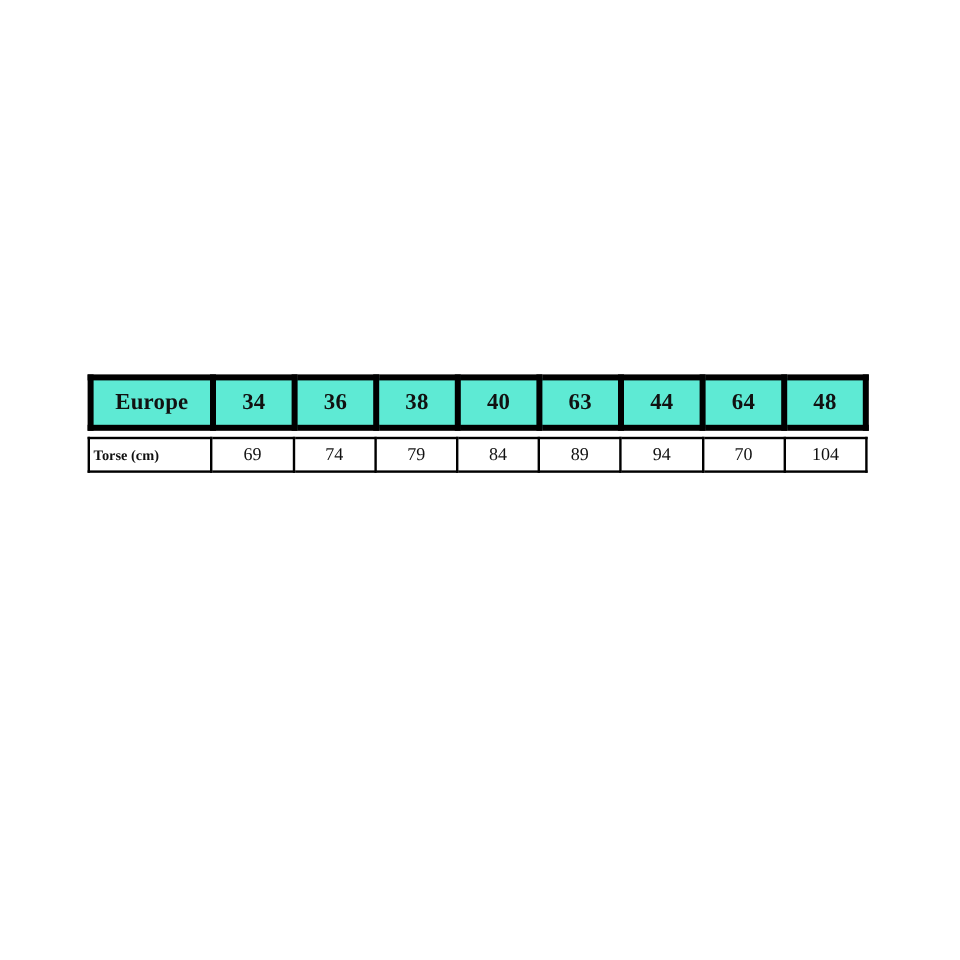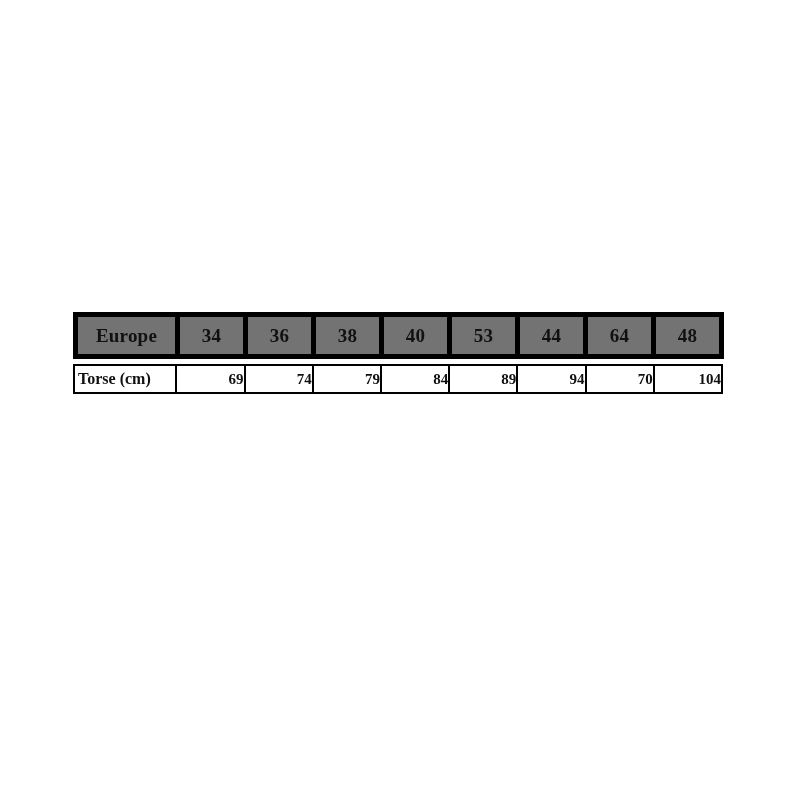--- a/index.html
+++ b/index.html
@@ -31,43 +31,43 @@
   
   .head-table td {
     border: 5px solid #000000;
     height: 37px;
     padding: 0;
     text-align: center;
     vertical-align: middle;
     font-weight: 700;
     font-size: 19px;
     color: #111111;
-    background: #737373;
+    background: #5eead4;
     letter-spacing: 0.2px;
   }
 
   
   .body-table {
     margin-top: 5px;
   }
   .body-table td {
     border: 2px solid #000000;
     height: 26px;
     padding: 0;
-    text-align: right;
+    text-align: center;
     vertical-align: middle;
-    font-weight: 700;
+    font-weight: 400;
     font-size: 15px;
     color: #111111;
     background: #ffffff;
   }
   .body-table td.row-label {
     text-align: left;
     font-weight: 700;
-    font-size: 16px;
+    font-size: 12px;
     padding-left: 3px;
   }
 </style>
 </head>
 <body>
 
 <div class="canvas">
   <div class="size-chart">
 
     <table class="head-table">
@@ -82,21 +82,21 @@
           <col class="col-size">
           <col class="col-size">
       </colgroup>
       <tbody>
         <tr>
           <td>Europe</td>
           <td>34</td>
           <td>36</td>
           <td>38</td>
           <td>40</td>
-          <td>53</td>
+          <td>63</td>
           <td>44</td>
           <td>64</td>
           <td>48</td>
         </tr>
       </tbody>
     </table>
 
     <table class="body-table">
       <colgroup>
         <col class="col-label">

